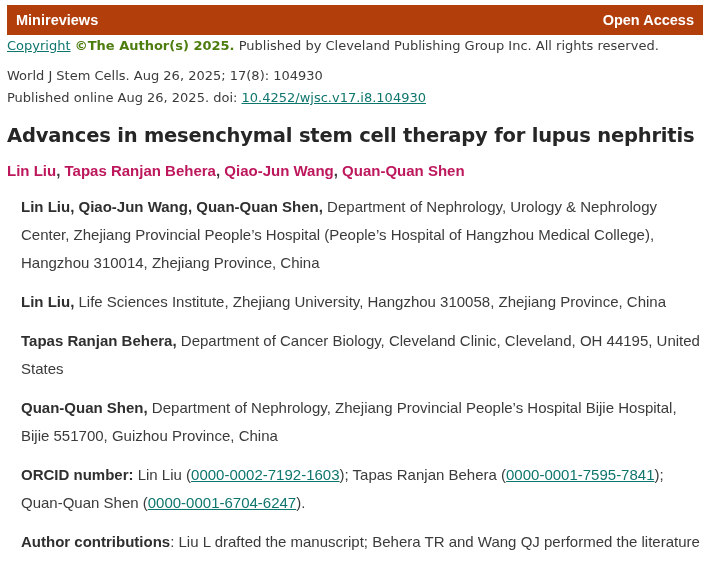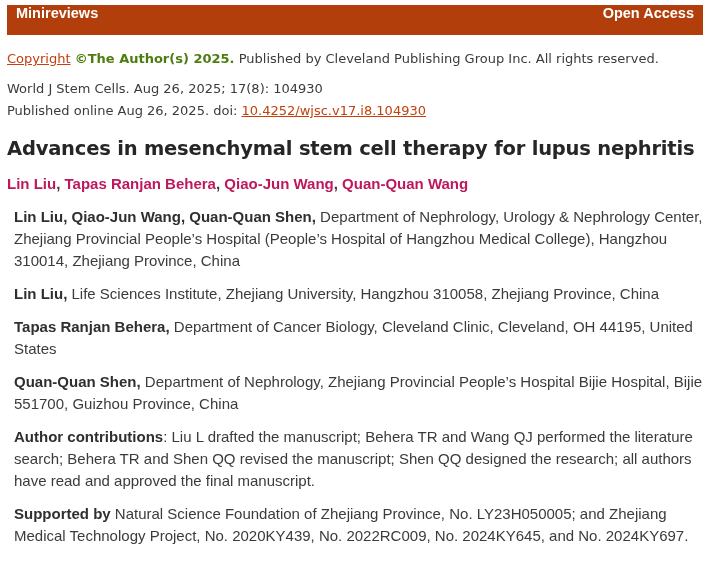--- a/index.html
+++ b/index.html
@@ -9,60 +9,60 @@
     box-sizing: border-box;
     padding: 5px 7px 10px 7px;
     font-family: "Liberation Sans", sans-serif;
     color: #3b3b3b;
     background: #ffffff;
   }
   .banner {
     background: #b23e0b;
     height: 30px;
     display: flex;
+    align-items: center;
     justify-content: space-between;
     padding: 0 9px;
     color: #ffffff;
     font-weight: bold;
     font-size: 14.5px;
-    margin-bottom: 13px;
   }
   .meta {
     font-family: "DejaVu Sans", sans-serif;
     font-size: 13px;
     line-height: 22px;
     margin: 0;
     color: #3b3b3b;
   }
   .meta.copyright { margin-bottom: 8px; }
   .meta b { color: #4d7c0f; }
   a.link {
-    color: #c2410c;
+    color: #0f766e;
     text-decoration: underline;
     cursor: pointer;
   }
   h1.title {
     font-family: "DejaVu Sans", sans-serif;
     font-size: 19.5px;
     font-weight: bold;
     color: #262626;
     letter-spacing: -0.2px;
     margin: 15px 0 15px 0;
   }
   .authors {
     font-size: 15px;
     font-weight: bold;
     color: #3b3b3b;
     margin: 0 0 14px 0;
   }
   .authors .author { color: #be185d; }
   .para {
     font-size: 15px;
-    line-height: 22px;
-    margin: 0 0 11px 7px;
+    line-height: 28px;
+    margin: 0 0 11px 14px;
   }
   .para b { color: #2f2f2f; }
 </style>
 </head>
 <body>
 
 <div class="page">
 
   <header class="banner">
     <span>Minireviews</span>
@@ -82,21 +82,21 @@
   <p class="meta">
     <span>Published online Aug 26, 2025. doi:</span>
     <a class="link" href="#">10.4252/wjsc.v17.i8.104930</a>
   </p>
 
   <h1 class="title">Advances in mesenchymal stem cell therapy for lupus nephritis</h1>
 
   <p class="authors"><span class="author">Lin Liu</span><span>,</span>
     <span class="author">Tapas Ranjan Behera</span><span>,</span>
     <span class="author">Qiao-Jun Wang</span><span>,</span>
-    <span class="author">Quan-Quan Wang</span><span></span></p>
+    <span class="author">Quan-Quan Shen</span><span></span></p>
 
   <p class="para">
     <b>Lin Liu, Qiao-Jun Wang, Quan-Quan Shen,</b>
     <span>Department of Nephrology, Urology &amp; Nephrology Center, Zhejiang Provincial People’s Hospital (People’s Hospital of Hangzhou Medical College), Hangzhou 310014, Zhejiang Province, China</span>
   </p>
 
   <p class="para">
     <b>Lin Liu,</b>
     <span>Life Sciences Institute, Zhejiang University, Hangzhou 310058, Zhejiang Province, China</span>
   </p>
@@ -104,20 +104,26 @@
   <p class="para">
     <b>Tapas Ranjan Behera,</b>
     <span>Department of Cancer Biology, Cleveland Clinic, Cleveland, OH 44195, United States</span>
   </p>
 
   <p class="para">
     <b>Quan-Quan Shen,</b>
     <span>Department of Nephrology, Zhejiang Provincial People’s Hospital Bijie Hospital, Bijie 551700, Guizhou Province, China</span>
   </p>
 
+  <p class="para">
+    <b>ORCID number:</b>
+    <span>Lin Liu (</span><a class="link" href="#">0000-0002-7192-1603</a><span>);</span>
+    <span>Tapas Ranjan Behera (</span><a class="link" href="#">0000-0001-7595-7841</a><span>);</span>
+    <span>Quan-Quan Shen (</span><a class="link" href="#">0000-0001-6704-6247</a><span>).</span>
+  </p>
 
   <p class="para"><b>Author contributions</b><span>: Liu L drafted the manuscript; Behera TR and Wang QJ performed the literature search; Behera TR and Shen QQ revised the manuscript; Shen QQ designed the research; all authors have read and approved the final manuscript.</span></p>
 
   <p class="para">
     <b>Supported by</b>
     <span>Natural Science Foundation of Zhejiang Province, No. LY23H050005; and Zhejiang Medical Technology Project, No. 2020KY439, No. 2022RC009, No. 2024KY645, and No. 2024KY697.</span>
   </p>
 
 </div>
 

